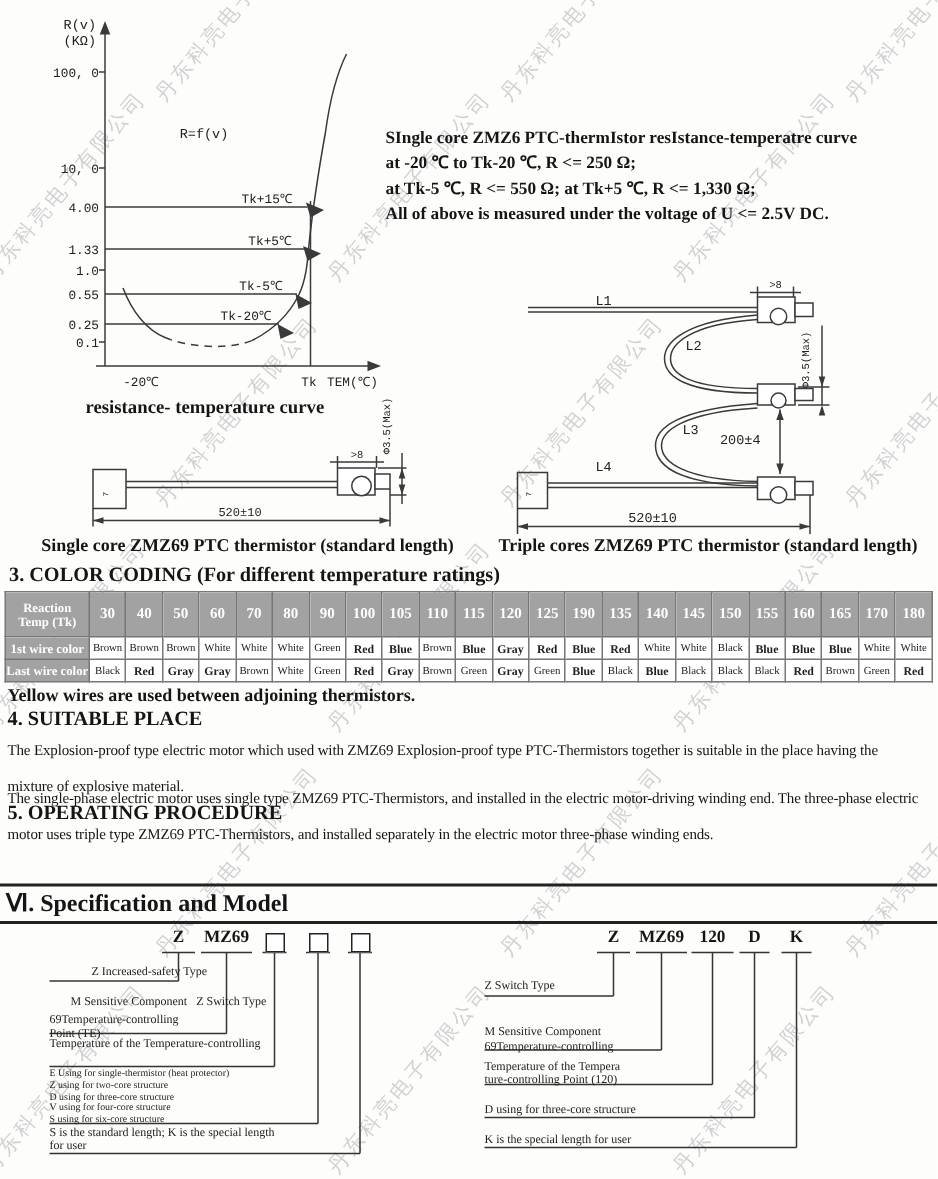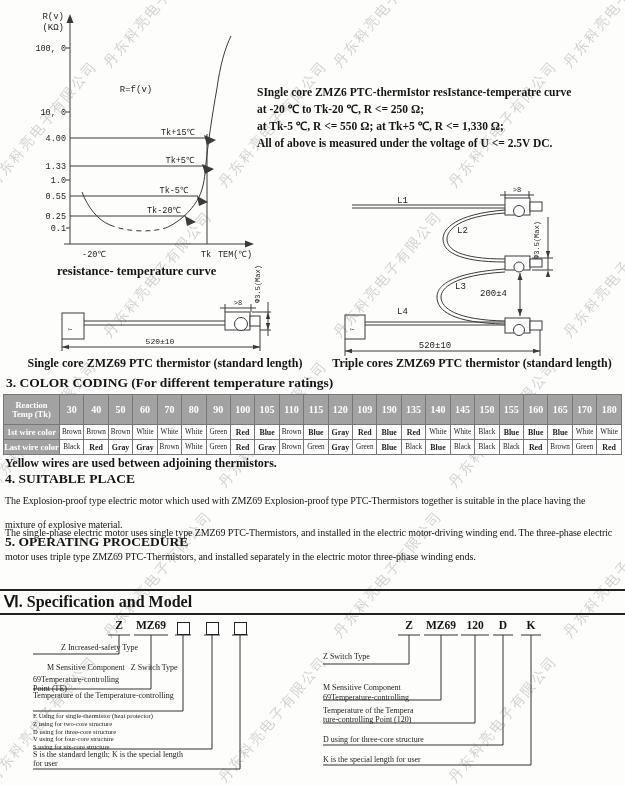--- a/index.html
+++ b/index.html
@@ -211,21 +211,21 @@
           <th>50</th>
           <th>60</th>
           <th>70</th>
           <th>80</th>
           <th>90</th>
           <th>100</th>
           <th>105</th>
           <th>110</th>
           <th>115</th>
           <th>120</th>
-          <th>109</th>
+          <th>125</th>
           <th>190</th>
           <th>135</th>
           <th>140</th>
           <th>145</th>
           <th>150</th>
           <th>155</th>
           <th>160</th>
           <th>165</th>
           <th>170</th>
           <th>180</th>

